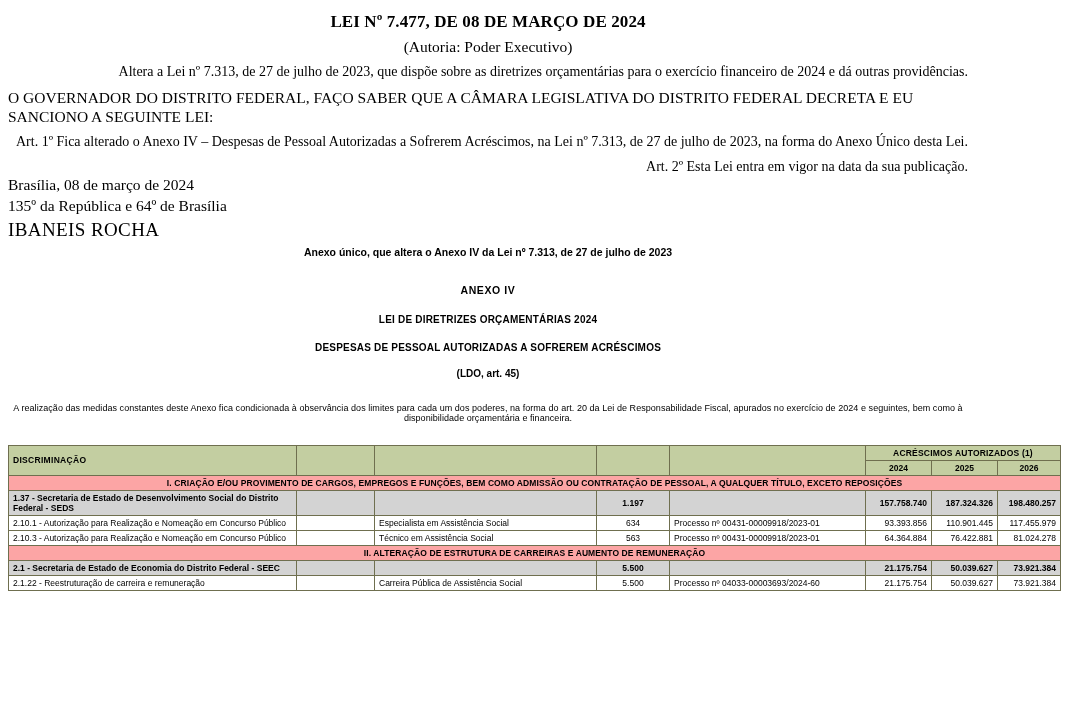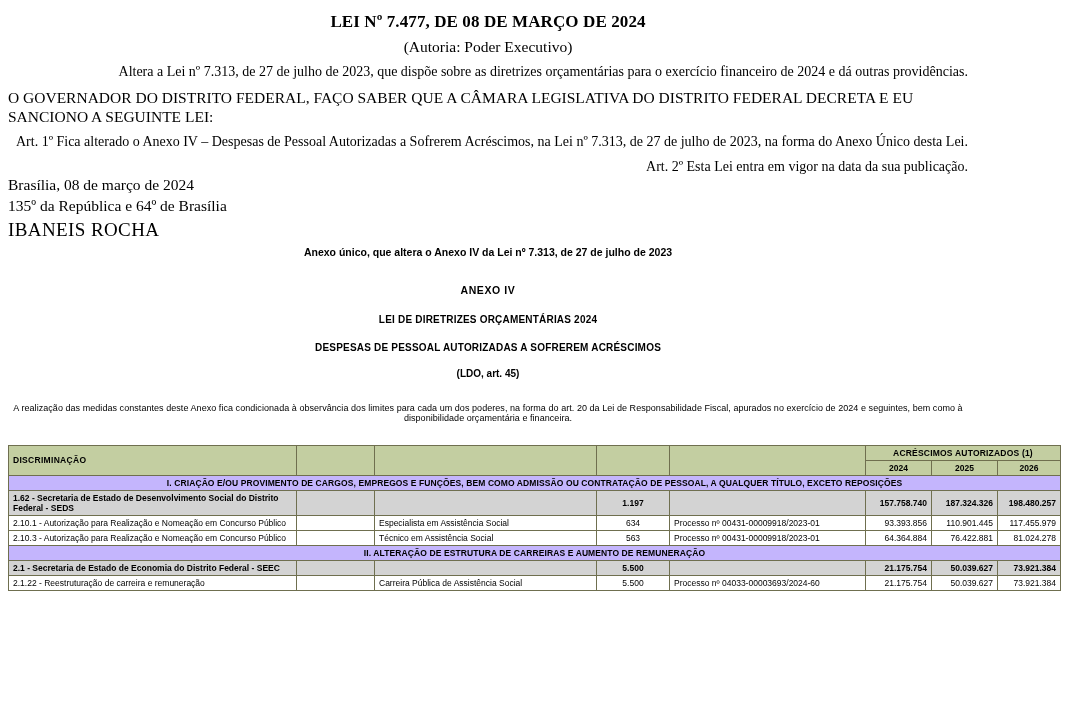--- a/index.html
+++ b/index.html
@@ -140,21 +140,21 @@
     font-size: 9px;
     letter-spacing: 0.2px;
   }
   .hdr-year {
     background: #c3ceA1;
     font-weight: bold;
     text-align: center;
     font-size: 9px;
   }
   .section-row td {
-    background: #c4b5fd;
+    background: #fca5a5;
     font-weight: bold;
     text-align: center;
     font-size: 8.5px;
     letter-spacing: 0.1px;
     padding: 3px 4px;
   }
   .org-row td {
     background: #d3d3d3;
     font-weight: bold;
     font-size: 8.5px;
@@ -224,21 +224,21 @@
         <td class="hdr-year">2024</td>
         <td class="hdr-year">2025</td>
         <td class="hdr-year">2026</td>
       </tr>
 
       <tr class="section-row">
         <td colspan="8">I. CRIAÇÃO E/OU PROVIMENTO DE CARGOS, EMPREGOS E FUNÇÕES, BEM COMO ADMISSÃO OU CONTRATAÇÃO DE PESSOAL, A QUALQUER TÍTULO, EXCETO REPOSIÇÕES</td>
       </tr>
 
       <tr class="org-row">
-        <td class="left">1.62 - Secretaria de Estado de Desenvolvimento Social do Distrito Federal - SEDS</td>
+        <td class="left">1.37 - Secretaria de Estado de Desenvolvimento Social do Distrito Federal - SEDS</td>
         <td></td>
         <td class="left"></td>
         <td class="ctr">1.197</td>
         <td class="left"></td>
         <td class="num">157.758.740</td>
         <td class="num">187.324.326</td>
         <td class="num">198.480.257</td>
       </tr>
 
       <tr class="item-row">

